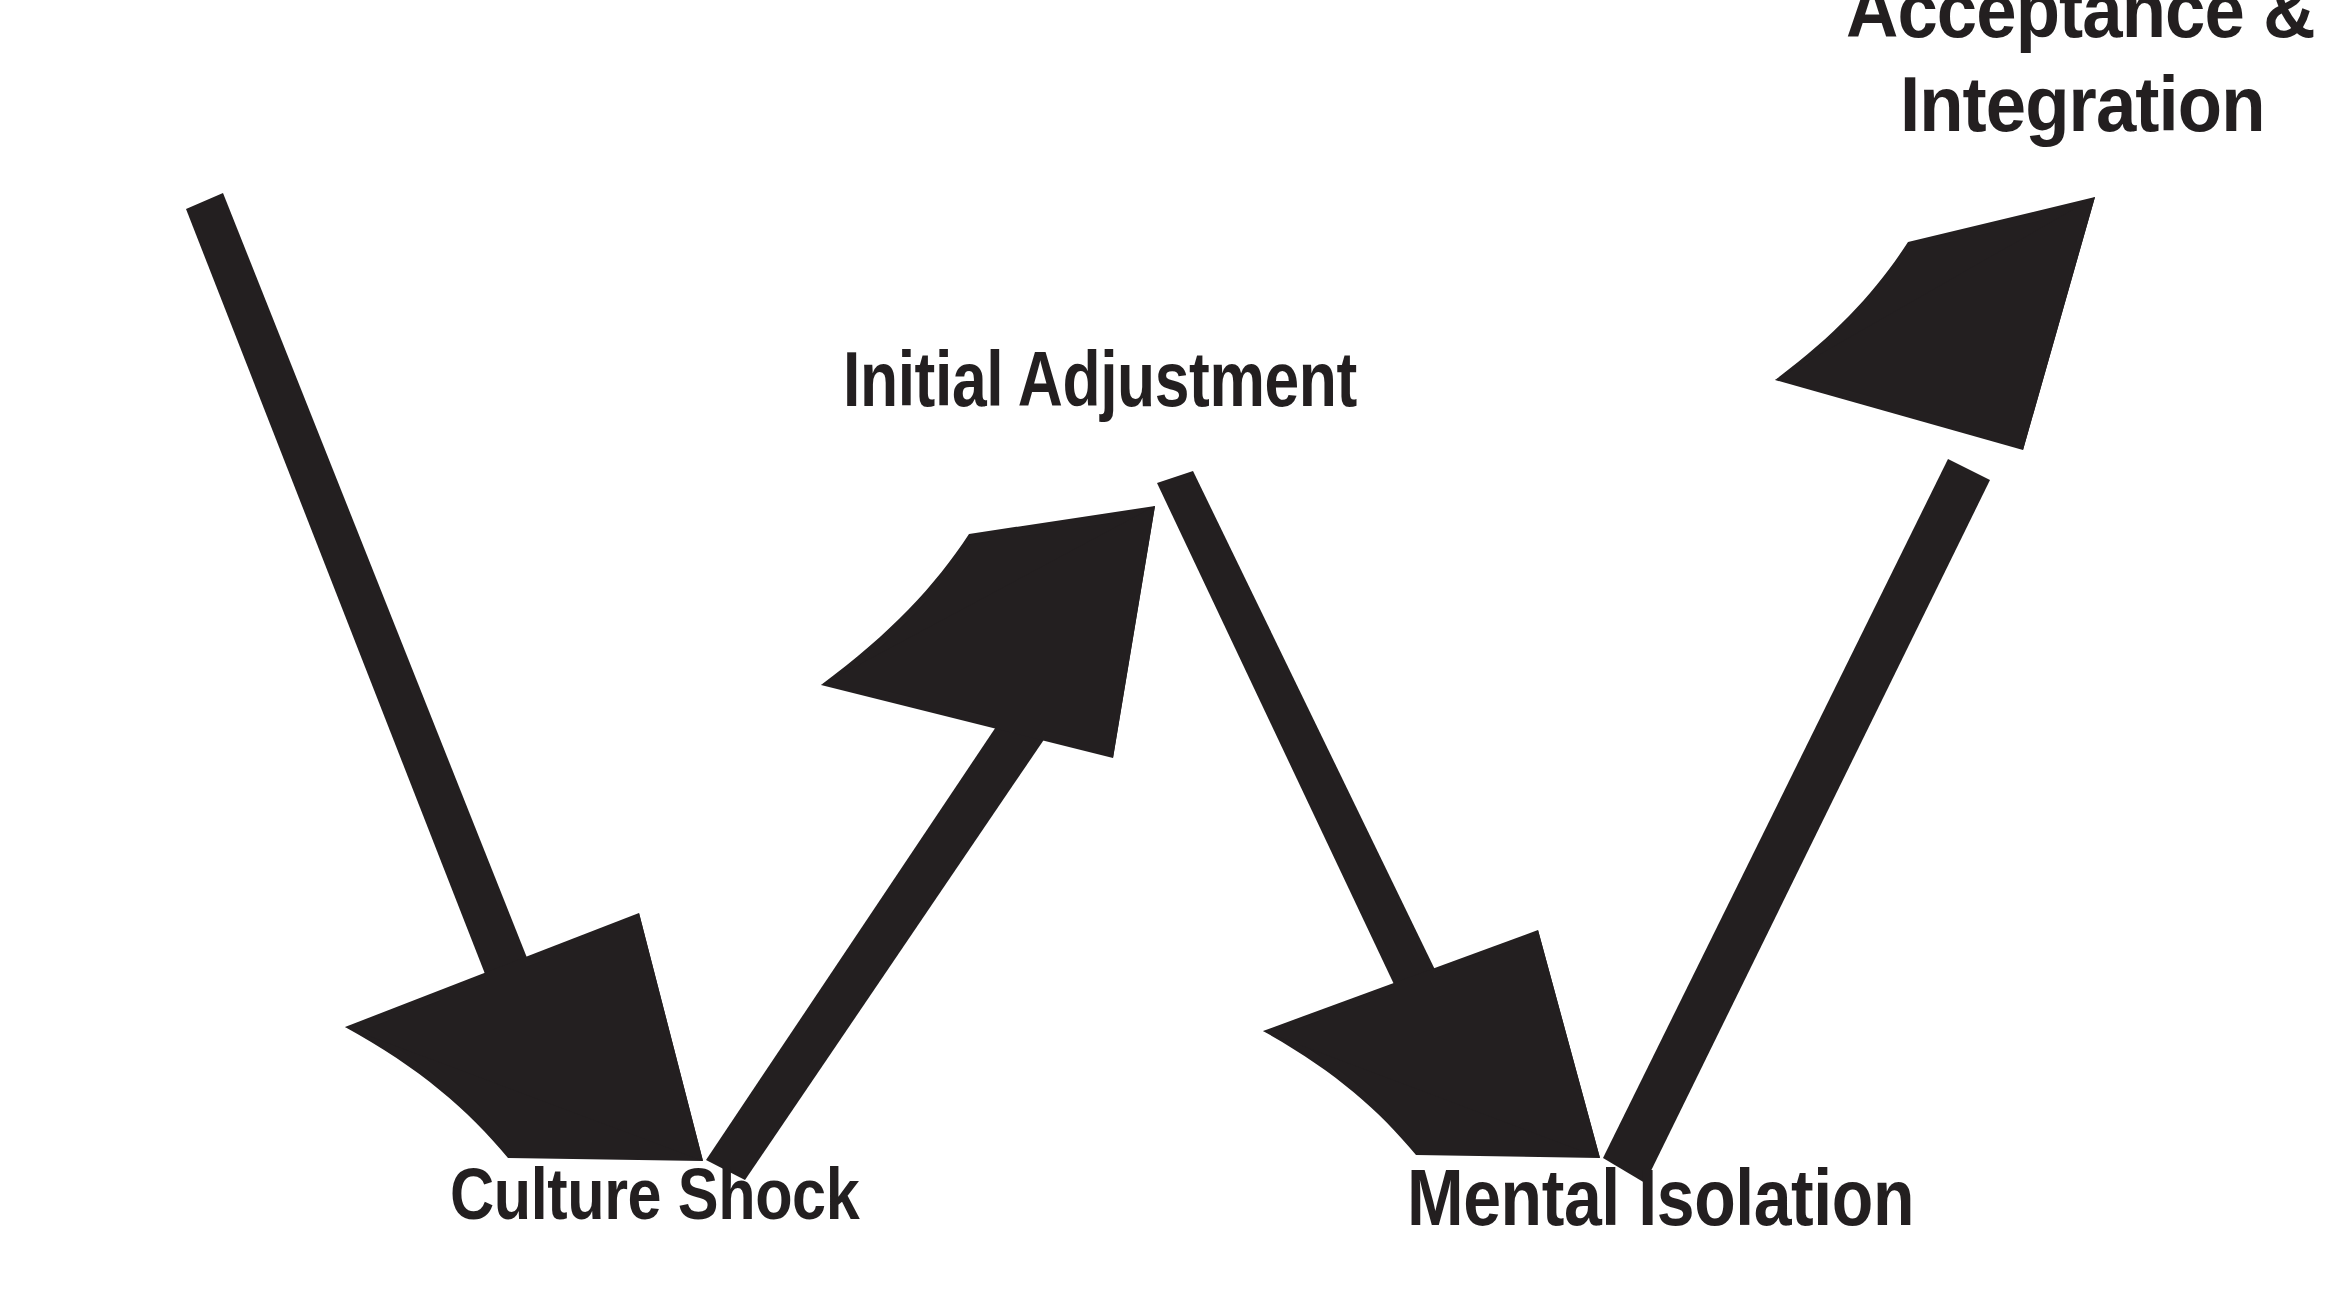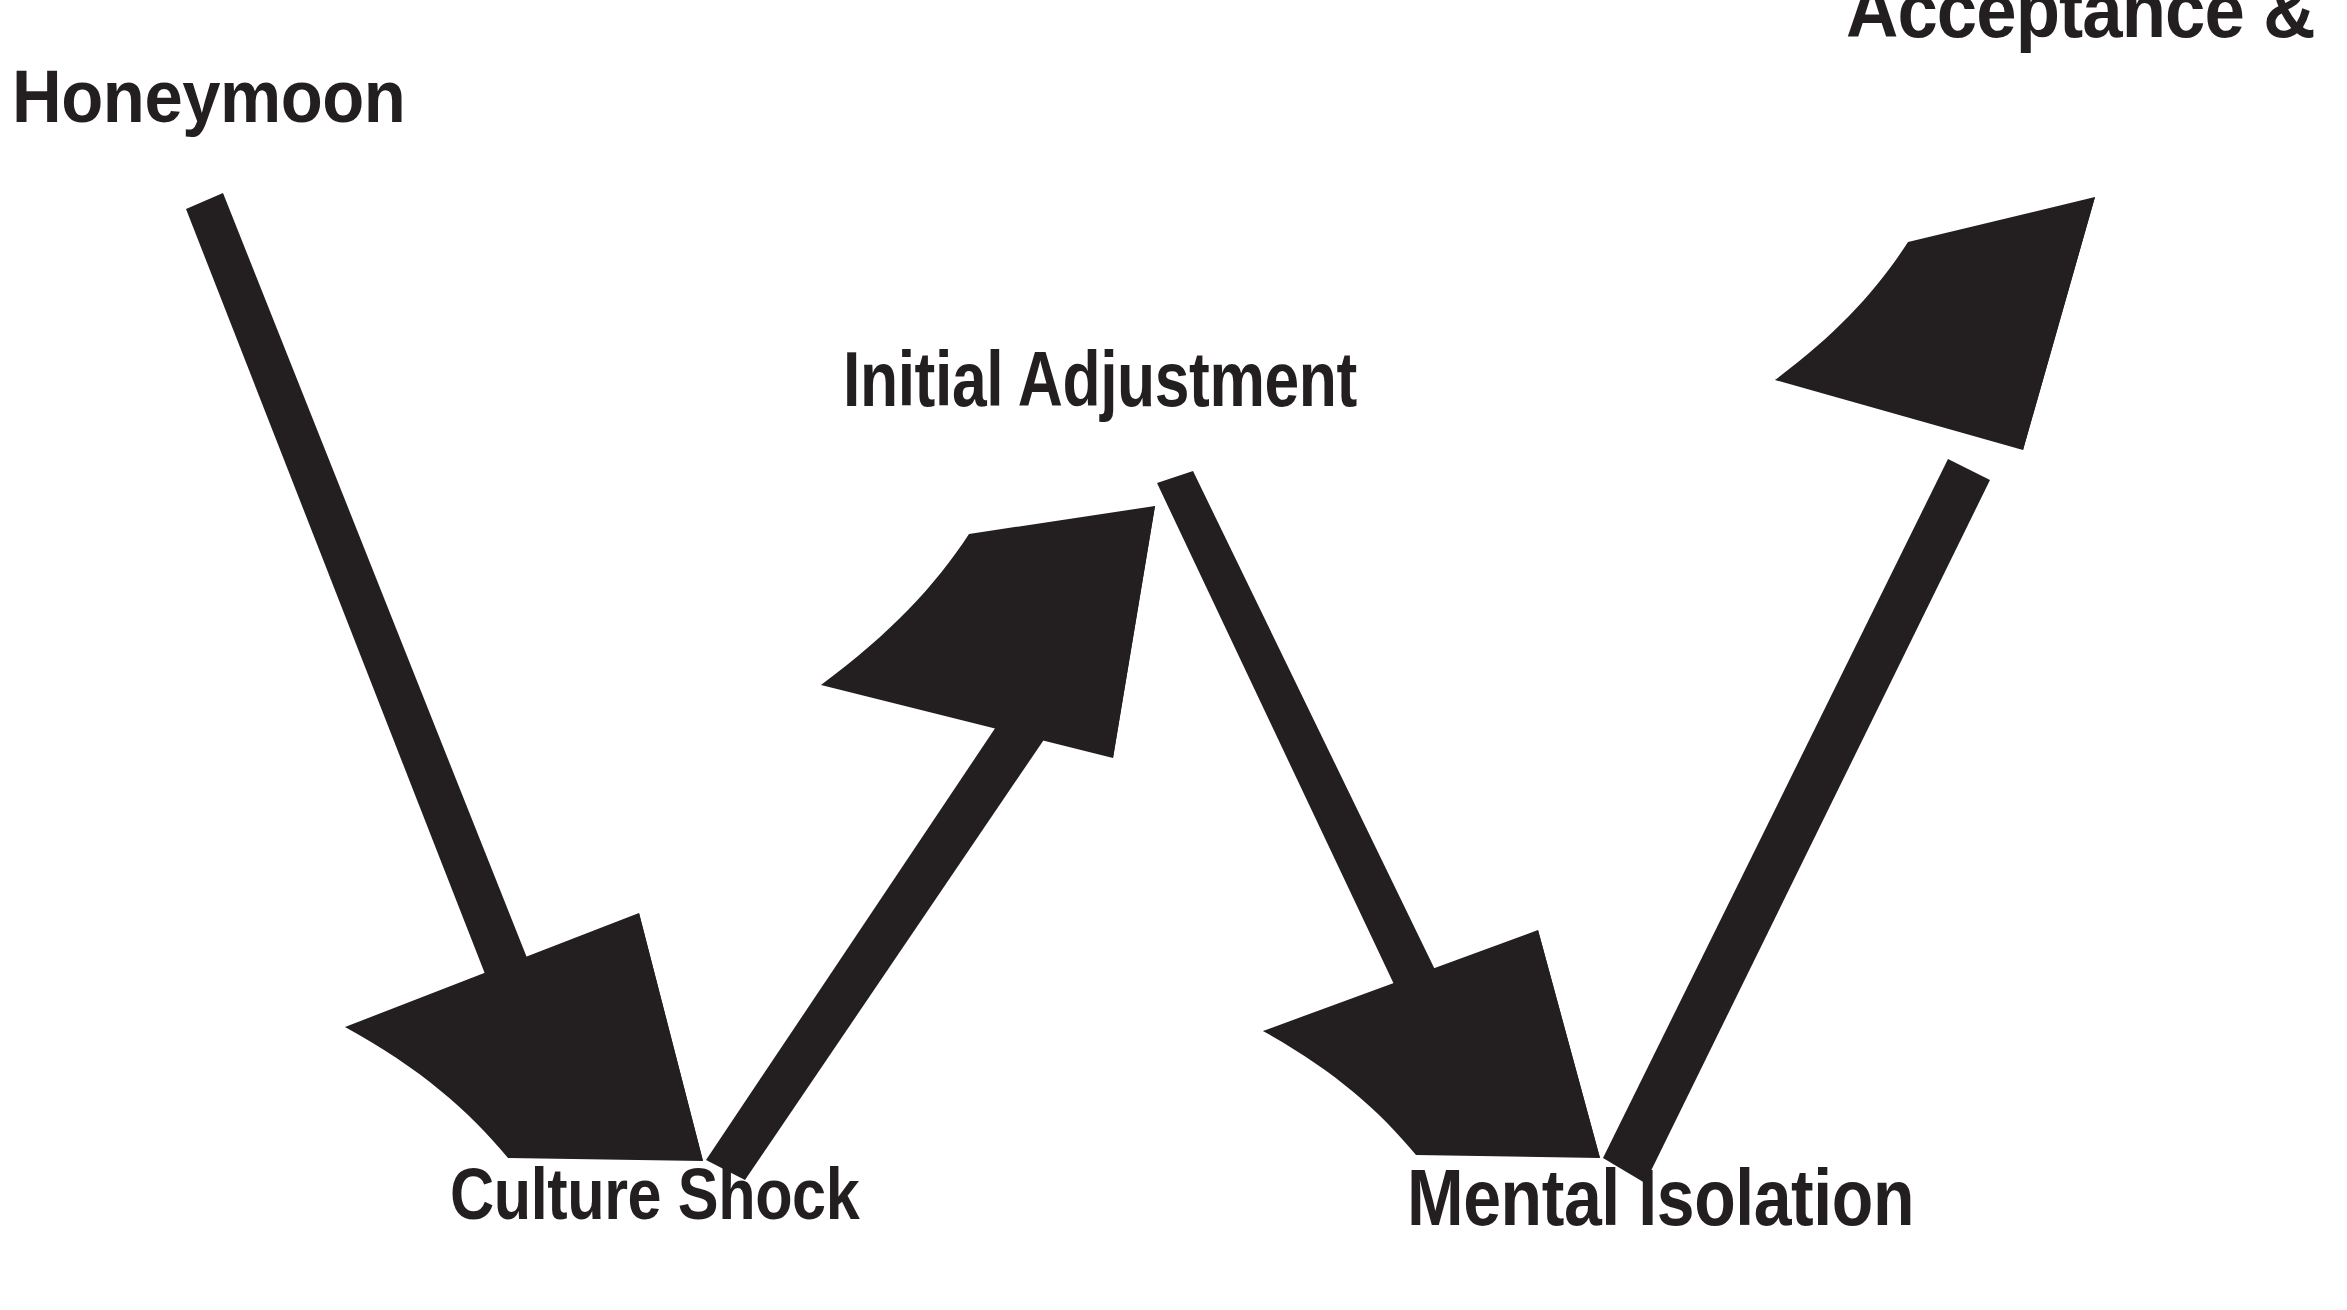--- a/index.html
+++ b/index.html
@@ -153,25 +153,25 @@
                L 2095,197 Z"></path>
       <path d="M 2095,197
                L 1938,382
                C 1881,362 1832,364 1775,380
                C 1838,333 1877,290 1908,242
                L 2095,197 Z"></path>
       <path d="M 2095,197 L 2023,450 L 1775,380 Z"></path>
     </g>
   </svg>
 
-  <div class="stage-label" id="label-honeymoon"><span class="squeeze">Honeymoon</span></div>
 
   <div class="stage-label" id="label-initial-adjustment"><span class="squeeze">Initial Adjustment</span></div>
 
   <div class="stage-label" id="label-acceptance-integration">
     <span class="line"><span class="squeeze">Acceptance &amp;</span></span>
+    <span class="line"><span class="squeeze">Integration</span></span>
   </div>
 
   <div class="stage-label" id="label-culture-shock"><span class="squeeze">Culture Shock</span></div>
 
   <div class="stage-label" id="label-mental-isolation"><span class="squeeze">Mental Isolation</span></div>
 
 </div>
 
 </body></html>

